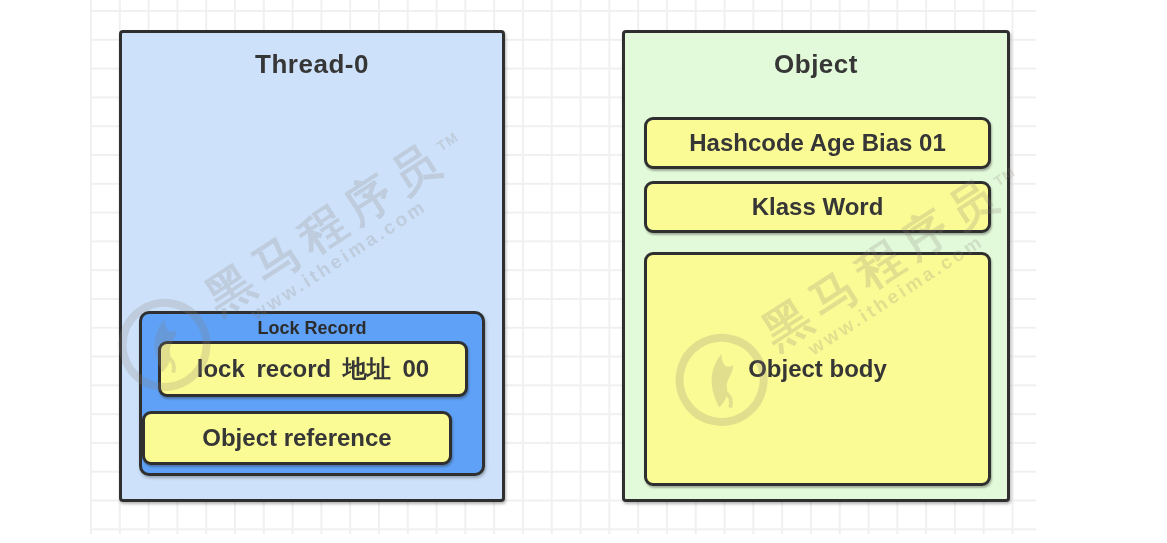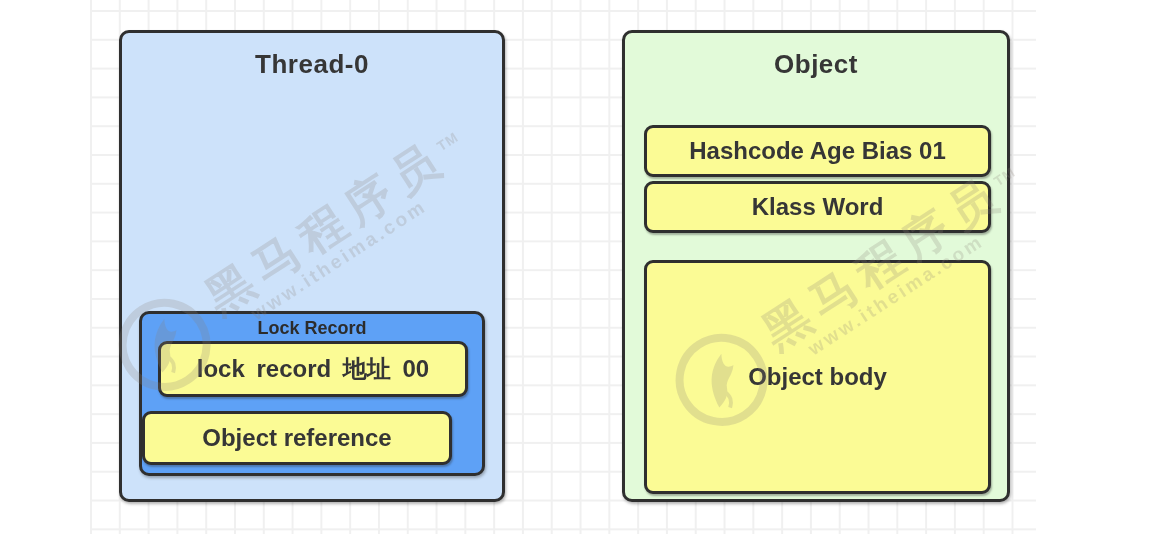--- a/index.html
+++ b/index.html
@@ -8,37 +8,37 @@
     font-family:"Liberation Sans","DejaVu Sans",sans-serif;color:#363636;
   }
   .grid{
     position:absolute;left:90px;top:0;width:946px;height:534px;
     background-image:
       linear-gradient(to right,#f0f0f0 2px,transparent 2px),
       linear-gradient(to bottom,#f0f0f0 2px,transparent 2px);
     background-size:28.8px 28.8px;
     background-position:0 0,0 10px;
   }
-  .box{position:absolute;box-sizing:border-box;border:3px solid #2f2f2f;border-radius:10px;
+  .box{position:absolute;box-sizing:border-box;border:3px solid #2f2f2f;border-radius:4px;
        box-shadow:1px 2px 3px rgba(40,40,40,0.35);}
   .thread-box{left:119px;top:30px;width:386px;height:472px;background:#cde2fa;}
   .object-box{left:622px;top:30px;width:388px;height:472px;background:#e2fad9;}
   .box-title{margin-top:16px;text-align:center;font-size:26px;font-weight:bold;
              line-height:30px;color:#363636;letter-spacing:0.5px;}
   .lock-record-box{left:17px;top:278px;width:346px;height:165px;background:#5ea1f6;border-radius:10px;}
   .lr-title{margin-top:1px;text-align:center;font-size:18px;font-weight:bold;line-height:26px;color:#2c2c2c;}
   .cell{position:absolute;box-sizing:border-box;background:#fbfb95;border:3px solid #2f2f2f;border-radius:9px;
         display:flex;align-items:center;justify-content:center;
         font-size:24px;font-weight:bold;color:#363636;
         box-shadow:1px 2px 2px rgba(40,40,40,0.35);white-space:nowrap;}
   .lr-cell-1{left:16px;top:27px;width:310px;height:56px;word-spacing:5px;}
   .lr-cell-2{left:0;top:97px;width:310px;height:54px;}
-  .ob-cell-1{left:19px;top:92px;width:347px;height:52px;}
+  .ob-cell-1{left:19px;top:84px;width:347px;height:52px;}
   .ob-cell-2{left:19px;top:148px;width:347px;height:52px;}
-  .ob-cell-3{left:19px;top:227px;width:347px;height:234px;}
+  .ob-cell-3{left:19px;top:219px;width:347px;height:234px;}
   
   .watermark{
     position:absolute;width:430px;height:160px;display:flex;align-items:center;gap:12px;
     transform:rotate(-33deg);color:#8a8178;opacity:0.22;pointer-events:none;z-index:5;
   }
   .wm-a{left:88px;top:175px;}
   .wm-b{left:645px;top:210px;}
   .wm-logo{width:100px;height:100px;flex:0 0 auto;}
   .wm-brand{font-size:46px;font-weight:bold;letter-spacing:9px;line-height:1.05;white-space:nowrap;}
   .wm-tm{font-size:14px;letter-spacing:1px;vertical-align:super;}

